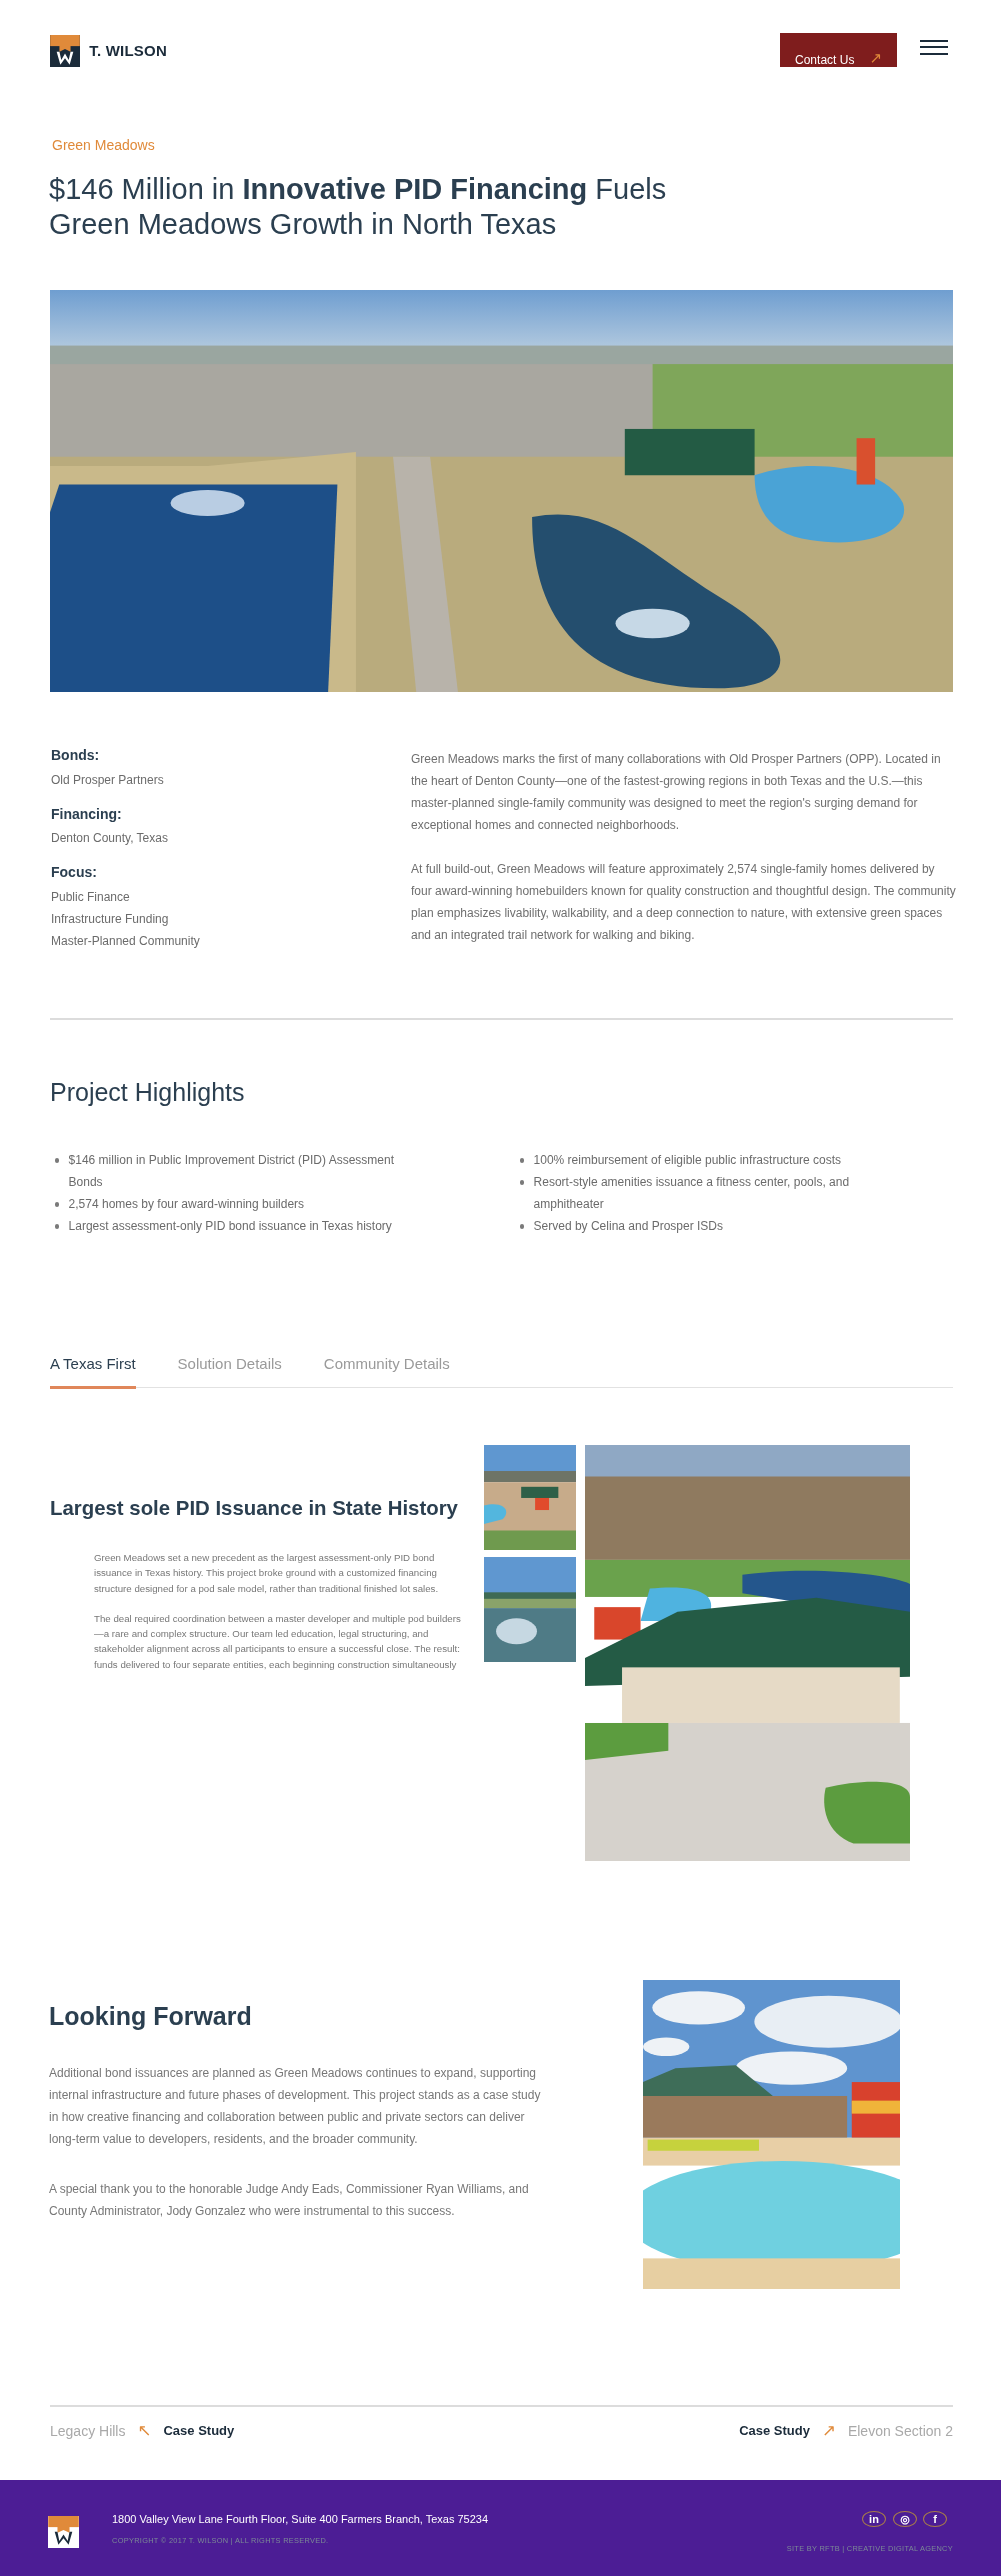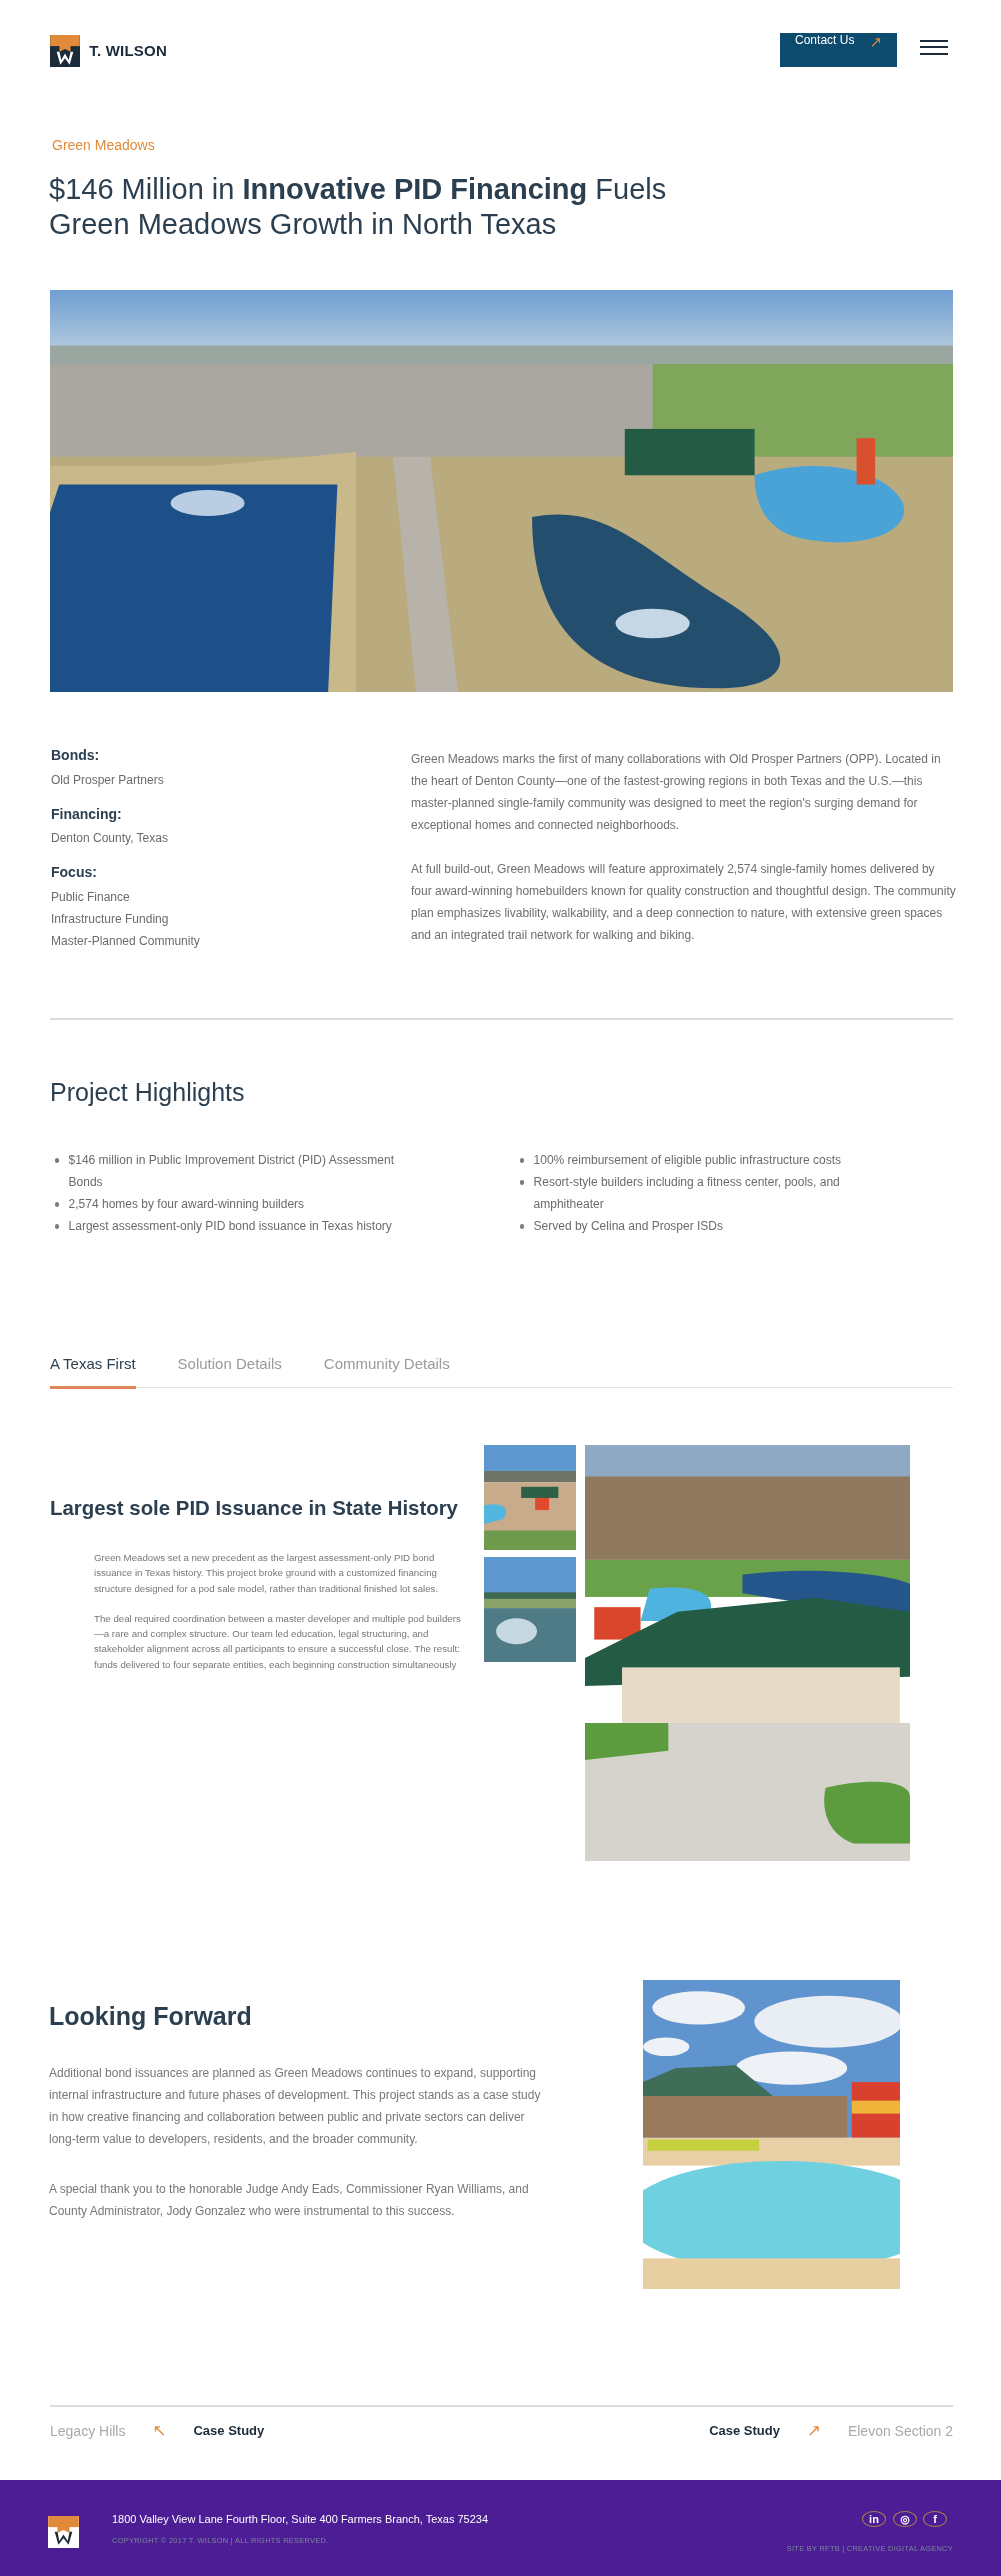--- a/index.html
+++ b/index.html
@@ -5,21 +5,21 @@
     * { box-sizing: border-box; margin: 0; padding: 0; }
     html, body { width: 1001px; background: #ffffff; }
     body { font-family: "Liberation Sans", sans-serif; color: #1b2b3a; position: relative; height: 2576px; overflow: hidden; }
     .abs { position: absolute; }
 
     
     .logo { left: 50px; top: 35px; display: flex; align-items: center; gap: 9.3px; }
     .logo-mark { width: 30px; height: 31.5px; position: relative; background: #1b2b3a; }
     .logo-mark svg { position: absolute; left: 0; top: 0; }
     .logo-text { font-weight: 700; font-size: 15px; color: #1b2b3a; letter-spacing: 0.2px; }
-    .contact-btn { left: 780px; top: 33px; width: 117px; height: 34px; background: #0c4a6e; color: #ffffff; font-size: 12px; display: flex; align-items: flex-start; justify-content: center; gap: 15px; cursor: pointer; }
+    .contact-btn { left: 780px; top: 33px; width: 117px; height: 34px; background: #7f1d1d; color: #ffffff; font-size: 12px; display: flex; align-items: flex-end; justify-content: center; gap: 15px; cursor: pointer; }
     .contact-btn .arrow { color: #e08a3a; font-size: 15px; }
     .menu-btn { left: 920px; top: 40px; width: 28px; height: 18.5px; cursor: pointer; }
     .menu-btn span { display: block; height: 1.9px; background: #1b2b3a; margin-bottom: 4.6px; }
 
     .eyebrow { left: 52px; top: 137px; font-size: 14px; color: #e08a3a; }
     .page-title { left: 49px; top: 172px; width: 667px; font-size: 29px; line-height: 35px; color: #2b3f50; font-weight: 400; }
     .page-title b { font-weight: 700; }
 
     .hero-img { left: 50px; top: 290px; width: 903px; height: 402px; overflow: hidden; background: #4f7fa8; }
 
@@ -49,21 +49,21 @@
     .tab-body p { margin-bottom: 15px; }
 
     .thumb { overflow: hidden; }
     .lf-title { left: 49px; top: 2002px; font-size: 25px; color: #2b3f50; }
     .lf-title b { font-weight: 700; }
     .lf-body { left: 49px; top: 2062px; width: 501px; font-size: 12px; line-height: 22px; color: #777777; }
     .lf-body p { margin-bottom: 28px; }
 
     
     .pager { left: 50px; top: 2420px; width: 903px; display: flex; justify-content: space-between; align-items: center; font-size: 14px; }
-    .pager-item { display: flex; align-items: center; gap: 27px; cursor: pointer; justify-content: space-between; }
+    .pager-item { display: flex; align-items: center; gap: 12px; cursor: pointer; justify-content: space-between; }
     .pager .muted { color: #a9a9a9; }
     .pager .dark { color: #1b2b3a; font-weight: 700; font-size: 13px; }
     .pager .arr { color: #e08a3a; font-size: 16.7px; }
 
     
     .footer { left: 0; top: 2480px; width: 1001px; height: 96px; background: #4c1d95; }
     .footer-logo { left: 48px; top: 36px; width: 31px; height: 31.5px; background: #ffffff; position: absolute; }
     .footer-address { left: 112px; top: 33px; font-size: 11px; color: #ffffff; }
     .footer-copy { left: 112px; top: 56px; font-size: 7.4px; color: #7c8a96; letter-spacing: 0.3px; }
     .social { top: 31px; width: 24px; height: 16px; border: 0.9px solid #a57a4a; border-radius: 50%; color: #ffffff; font-size: 11px; font-weight: 700; display: flex; align-items: center; justify-content: center; cursor: pointer; }
@@ -147,21 +147,21 @@
 <div class="abs divider" style="left:50px; top:1018px; width:903px;"></div>
 
 <h2 class="abs section-title" style="left:50px; top:1078px;">Project Highlights</h2>
 <ul class="abs highlights-col" style="left:51px; top:1149px; width:371px;">
   <li>$146 million in Public Improvement District (PID) Assessment Bonds</li>
   <li>2,574 homes by four award-winning builders</li>
   <li>Largest assessment-only PID bond issuance in Texas history</li>
 </ul>
 <ul class="abs highlights-col" style="left:516px; top:1149px; width:371px;">
   <li>100% reimbursement of eligible public infrastructure costs</li>
-  <li>Resort-style builders including a fitness center, pools, and amphitheater</li>
+  <li>Resort-style amenities issuance a fitness center, pools, and amphitheater</li>
   <li>Served by Celina and Prosper ISDs</li>
 </ul>
 
 <div class="abs tabs">
   <div class="tab active">A Texas First</div>
   <div class="tab">Solution Details</div>
   <div class="tab">Community Details</div>
 </div>
 
 <h3 class="abs tab-heading">Largest sole PID Issuance in State History</h3>

